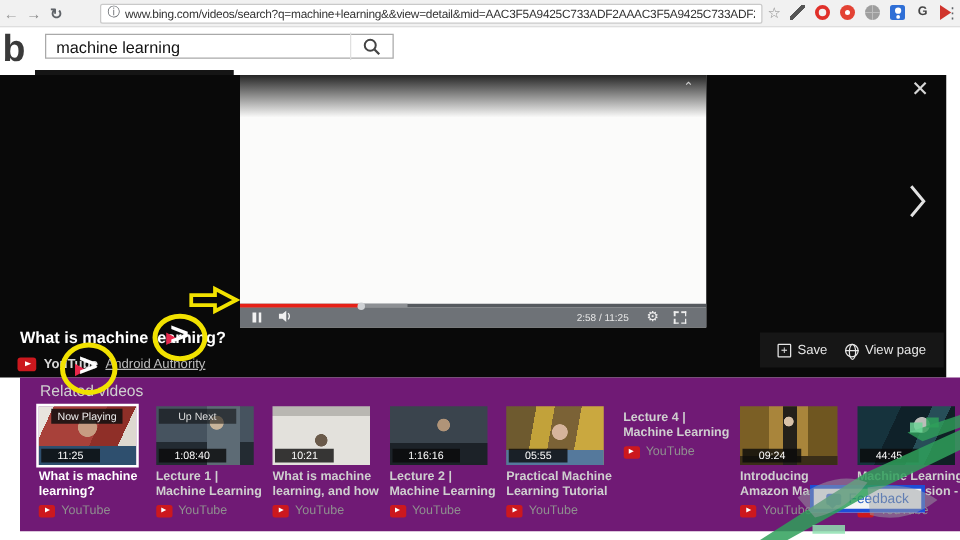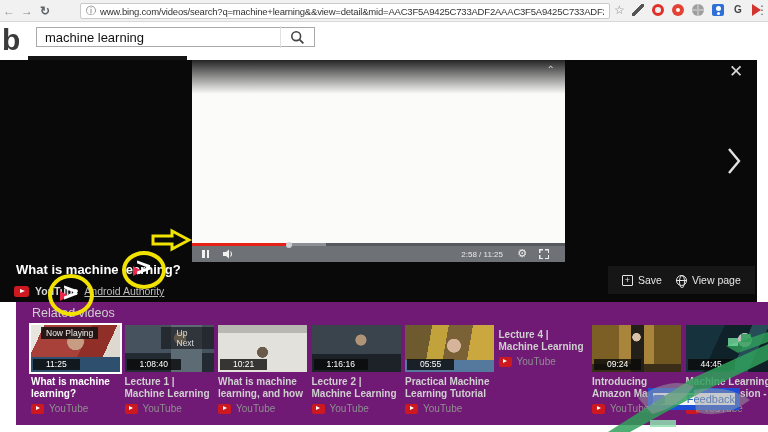--- a/index.html
+++ b/index.html
@@ -80,41 +80,41 @@
   .save-ic{width:11px;height:11px;border:1px solid #e6e6e6;border-radius:1px;color:#e6e6e6;font-size:9px;line-height:9px;text-align:center;}
   .globe-ic{width:11px;height:11px;border:1px solid #e6e6e6;border-radius:50%;position:relative;}
   .globe-ic:before{content:"";position:absolute;left:2.5px;top:-1px;width:4px;height:11px;border:1px solid #e6e6e6;border-radius:50%;}
   .globe-ic:after{content:"";position:absolute;left:-1px;top:4px;width:11px;height:1px;background:#e6e6e6;}
 
   
   .related{position:absolute;left:16px;top:302px;width:757px;height:123px;background:#701a75;}
   .rel-head{position:absolute;left:16px;top:4px;font-size:12.5px;color:#cfcfcf;}
   .cards{position:absolute;left:15px;top:23px;display:flex;gap:4.5px;}
   .card{width:89px;position:relative;}
-  .thumb{width:89px;height:47px;position:relative;overflow:hidden;}
+  .thumb{width:78px;height:47px;position:relative;overflow:hidden;}
   .card.playing .thumb{outline:2px solid #fff;}
   .dur{position:absolute;left:2px;bottom:2px;background:rgba(10,10,10,.8);color:#fff;font-size:8.5px;padding:0 13px;line-height:11px;}
   .np-badge{position:absolute;left:10px;top:2px;background:rgba(15,15,15,.85);color:#eee;font-size:8.5px;padding:1px 5px;}
-  .un-badge{position:absolute;left:2px;top:2px;background:rgba(10,10,10,.55);color:#ddd;font-size:8.5px;padding:1px 16px;margin-left:34px;}
+  .un-badge{position:absolute;left:2px;top:2px;background:rgba(10,10,10,.55);color:#ddd;font-size:8.5px;padding:1px 16px;}
   .c-title{margin-top:4px;font-size:10px;font-weight:bold;color:#cfcfcf;line-height:12px;height:24px;overflow:hidden;}
   .card.playing .c-title{color:#fff;}
   .c-src{margin-top:3px;display:flex;align-items:center;gap:5px;font-size:10px;color:#8f8f8f;}
   .yt-mini{width:13px;height:10px;background:#cc181e;border-radius:2px;position:relative;flex:none;}
   .yt-mini:after{content:"";position:absolute;left:4.5px;top:2.5px;width:0;height:0;border-left:4.5px solid #fff;border-top:2.5px solid transparent;border-bottom:2.5px solid transparent;}
 
   .art1{background:radial-gradient(circle at 50% 36%,#c79c82 0 15%,rgba(0,0,0,0) 16%),linear-gradient(0deg,#2e4f6e 0 32%,rgba(0,0,0,0) 32%),linear-gradient(115deg,#e8e4de 0 12%,#a8413a 12% 55%,#8f2f28 55% 78%,#ddd8d0 78%);}
   .art2{background:radial-gradient(circle at 62% 28%,#c8b49a 0 9%,rgba(0,0,0,0) 10%),linear-gradient(90deg,rgba(0,0,0,0) 0 52%,#5d6b75 52% 86%,rgba(0,0,0,0) 86%),linear-gradient(180deg,#46535f 0 60%,#232b32 60%);}
   .art3{background:radial-gradient(circle at 50% 58%,#6a5a4a 0 10%,rgba(0,0,0,0) 11%),linear-gradient(180deg,#b9b7b2 0 16%,#e3e1dc 16%);}
   .art4{background:radial-gradient(circle at 55% 32%,#b09478 0 9%,rgba(0,0,0,0) 10%),linear-gradient(180deg,#3a444d 0 62%,#1c2228 62%);}
   .art5{background:radial-gradient(circle at 55% 44%,#d6b49c 0 12%,rgba(0,0,0,0) 13%),linear-gradient(0deg,#55799c 0 26%,rgba(0,0,0,0) 26%),linear-gradient(100deg,#6e5a2f 0 28%,#c2a23a 28% 45%,#7b6236 45% 70%,#caa83f 70%);}
   .art6{background:radial-gradient(circle at 16% 48%,#b39a7e 0 8%,rgba(0,0,0,0) 9%),repeating-linear-gradient(12deg,rgba(255,255,255,.22) 0 1px,rgba(0,0,0,0) 1px 7px),linear-gradient(180deg,#45598c 0 78%,#2b3a5e 78%);}
   .art7{background:radial-gradient(circle at 50% 26%,#d8c2a8 0 7%,rgba(0,0,0,0) 8%),linear-gradient(90deg,rgba(0,0,0,0) 0 44%,#23201a 44% 58%,rgba(0,0,0,0) 58%),linear-gradient(0deg,#3a2e18 0 16%,rgba(0,0,0,0) 16%),linear-gradient(90deg,#7b5f25 0 30%,#a9853b 30% 70%,#6f5620 70%);}
   .art8{background:radial-gradient(circle at 66% 32%,#bdbdba 0 10%,rgba(0,0,0,0) 11%),linear-gradient(115deg,#16333d 0 35%,#0f2129 35% 60%,#274e58 60% 75%,#102026 75%);}
 
-  .feedback{position:absolute;left:648px;top:388px;width:92px;height:22px;background:#f4f4f4;border:5px solid #1d4ed8;display:flex;align-items:center;justify-content:space-between;gap:6px;font-size:11px;color:#2b5fc4;}
+  .feedback{position:absolute;left:648px;top:388px;width:92px;height:22px;background:#f4f4f4;border:3px solid #1d4ed8;display:flex;align-items:center;justify-content:center;gap:6px;font-size:11px;color:#2b5fc4;}
   .chat-ic{width:12px;height:9px;background:#3f6fd8;border-radius:2px;position:relative;flex:none;}
   .chat-ic:after{content:"";position:absolute;left:2px;bottom:-3px;border-left:3px solid transparent;border-right:3px solid transparent;border-top:3px solid #3f6fd8;}
 
   
   .anno{position:absolute;pointer-events:none;}
   .anno-circle{border:4px solid #f2e200;border-radius:50%;}
   .playmark{position:absolute;}
   .playmark .red-tri{position:absolute;left:0;top:8px;width:0;height:0;border-left:9px solid #e8274b;border-top:5px solid transparent;border-bottom:5px solid transparent;}
   .playmark .white-gt{position:absolute;left:3px;top:-6px;font-size:26px;font-weight:bold;color:#fff;}
   .wm{position:absolute;left:598px;top:316px;pointer-events:none;}

